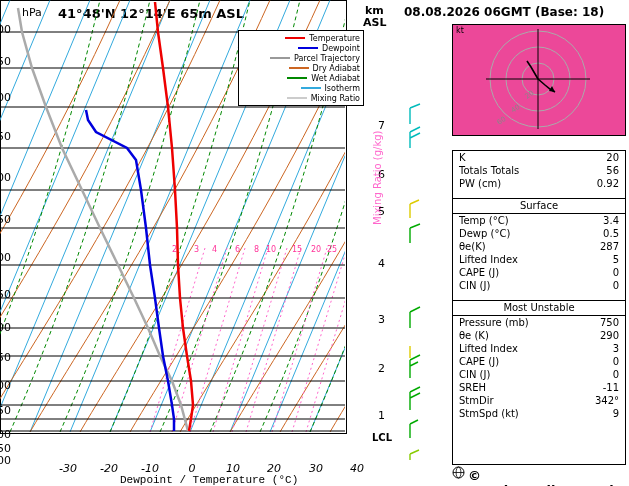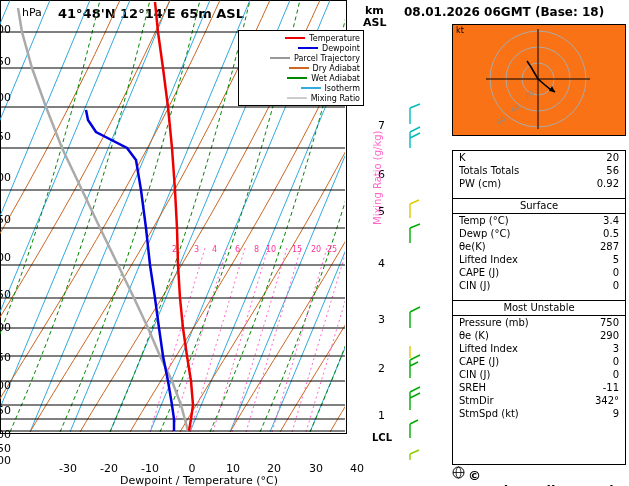--- a/index.html
+++ b/index.html
@@ -18,39 +18,39 @@
   #sounding{left:0;top:0;width:400px;height:486px;}
   #plot-title{left:58px;top:6px;font-size:13px;font-weight:bold;letter-spacing:0px;}
   #hpa-label{left:22px;top:6px;font-size:11px;}
   #km-label{left:365px;top:4px;font-size:11px;font-weight:bold;}
   #asl-label{left:363px;top:16px;font-size:11px;font-weight:bold;}
 
   #grid{left:40px;top:28px;width:345px;height:432px;border:1px solid #000;background:#fff;overflow:hidden;}
   #grid svg{position:absolute;left:0;top:0;}
 
   .ylab{position:absolute;right:389px;font-size:11px;text-align:right;width:34px;}
-  .xlab{position:absolute;top:462px;font-size:11px;text-align:center;width:40px;}
+  .xlab{position:absolute;top:462px;font-size:11px;text-align:center;width:40px;font-style:italic;}
   .kmlab{position:absolute;left:378px;font-size:11px;}
 
-  #xaxis-title{left:120px;top:474px;font-size:11px;}
+  #xaxis-title{left:120px;top:474px;font-size:11px;font-family:Liberation Mono, monospace;}
   #mixing-label{left:372px;top:225px;font-size:10px;color:#ff66cc;
      transform:rotate(-90deg);transform-origin:left top;white-space:nowrap;}
 
   
   #legend{left:238px;top:30px;width:118px;background:#fff;border:1px solid #000;padding:2px 3px;}
   #legend .row{display:flex;align-items:center;height:10px;margin:0;justify-content:flex-end;}
   #legend .sw{width:20px;height:0;border-top:2px solid #000;margin-right:4px;}
   #legend .tx{font-size:8px;line-height:9px;}
 
   
   #lcl{left:356px;top:432px;font-size:10px;font-weight:bold;margin-left:16px;}
 
   
   #rdate{left:404px;top:5px;font-size:12px;font-weight:bold;}
-  #hodo{left:452px;top:24px;width:172px;height:110px;border:1px solid #000;background:#f97316;}
+  #hodo{left:452px;top:24px;width:172px;height:110px;border:1px solid #000;background:#ec4899;}
   #hodo .kt{position:absolute;left:3px;top:1px;font-size:8px;}
 
   #tablebox{left:452px;top:150px;width:172px;height:313px;border:1px solid #000;background:#fff;}
   .trow{display:flex;justify-content:space-between;padding:0 6px;font-size:10px;line-height:13px;}
   .thead{text-align:center;font-size:10px;line-height:14px;font-weight:normal;border-top:1px solid #000;border-bottom:1px solid #000;margin-top:8px;}
 
   #credit{left:452px;top:468px;font-size:13px;font-weight:bold;}
   #globe{left:452px;top:466px;}
 </style>
 </head>
@@ -243,21 +243,21 @@
       <span class="sw" style="border-color:#33aadd"></span>
       <span class="tx">Isotherm</span>
     </div>
     <div class="row">
       <span class="sw" style="border-color:#cccccc"></span>
       <span class="tx">Mixing Ratio</span>
     </div>
   </div>
 </div>
 
-<div class="abs" id="rdate">08.01.2026 06GMT (Base: 18)</div>
+<div class="abs" id="rdate">08.08.2026 06GMT (Base: 18)</div>
 
 <div class="abs" id="hodo">
   <span class="kt">kt</span>
   <svg width="170" height="108" viewBox="0 0 170 108">
     <g stroke="#aaaaaa" stroke-width="1" fill="none">
       <circle cx="85" cy="54" r="16"></circle>
       <circle cx="85" cy="54" r="32"></circle>
       <circle cx="85" cy="54" r="48"></circle>
     </g>
     <g stroke="#000000" stroke-width="1">

